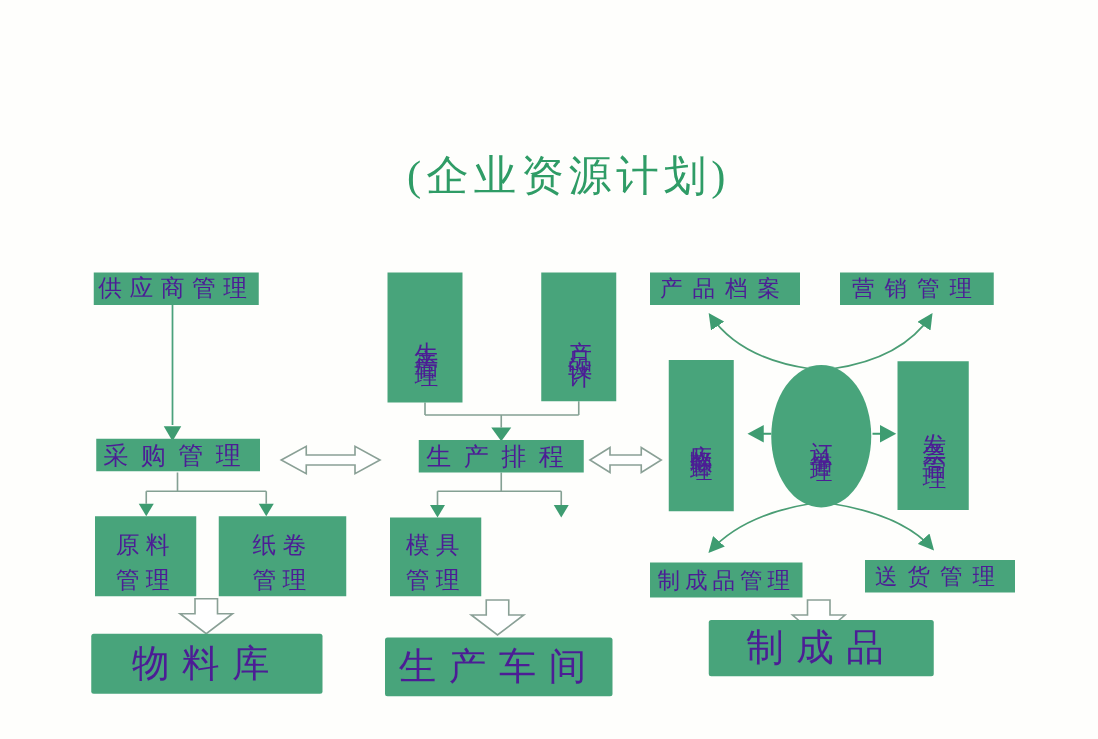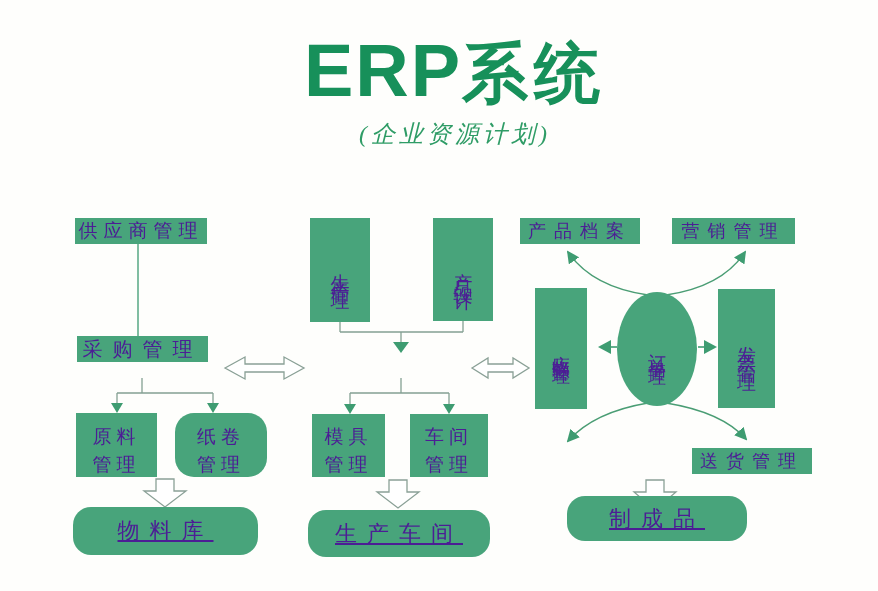--- a/index.html
+++ b/index.html
@@ -15,40 +15,40 @@
   .title .erp{
     font-family:"Liberation Sans","DejaVu Sans",sans-serif;
     font-weight:bold;font-size:74px;letter-spacing:2px;
   }
   .title .cn{
     font-family:"Liberation Serif","DejaVu Serif",serif;
     font-weight:600;font-size:66px;letter-spacing:6px;
   }
   .subtitle{
     position:absolute;left:455px;top:118px;transform:translateX(-50%);
-    font-size:24px;color:#2f9c66;letter-spacing:4px;white-space:nowrap;font-weight:500;font-style:italic;
+    font-size:34px;color:#2f9c66;letter-spacing:4px;white-space:nowrap;font-weight:500;
   }
   
   .node{
     position:absolute;background:#48a47b;color:#4c1d95;
     display:flex;align-items:center;justify-content:center;
     text-align:center;box-sizing:border-box;
   }
   .h1line{font-size:19px;letter-spacing:6px;white-space:nowrap;}
   .wide{font-size:20px;letter-spacing:10px;}
   .small4{font-size:18px;letter-spacing:5px;}
   .small5{font-size:18px;letter-spacing:4px;}
   .twoLine{font-size:19px;letter-spacing:5px;line-height:1.45;}
   .twoLine .inner{width:56px;word-break:break-all;display:block;margin-top:11px;}
   .vert{
     writing-mode:vertical-rl;text-orientation:upright;
     font-size:19px;letter-spacing:6px;
   }
   .vert5{letter-spacing:3px;font-size:18px;}
-  .rounded{border-radius:18px;font-size:22px;letter-spacing:10px;text-decoration:underline;}
+  .rounded{border-radius:2px;font-size:30px;letter-spacing:10px;}
   .ellipse{
     border-radius:50%;
     writing-mode:vertical-rl;text-orientation:upright;
     font-size:18px;letter-spacing:5px;
   }
   svg.wires{position:absolute;left:0;top:0;z-index:0;}
   .node{z-index:1;}
 </style>
 </head>
 <body>
@@ -102,51 +102,47 @@
     <g>
       <path d="M617,347 H610" stroke="#3e9c71" stroke-width="1.6"></path>
       <polygon points="598,347 611,340 611,354" fill="#3e9c71"></polygon>
     </g>
     <g>
       <path d="M698,347 H705" stroke="#3e9c71" stroke-width="1.6"></path>
       <polygon points="717,347 704,340 704,354" fill="#3e9c71"></polygon>
     </g>
   </svg>
 
-  <div class="title">
-    <span class="erp">ERP</span><span class="cn">系统</span>
-  </div>
   <div class="subtitle">(企业资源计划)</div>
 
   <div class="node h1line" style="left:75px;top:218px;width:132px;height:26px;">供应商管理</div>
-  <div class="node wide" style="left:77px;top:336px;width:131px;height:26px;">采购管理</div>
+  <div class="node wide" style="left:77px;top:351px;width:131px;height:26px;">采购管理</div>
   <div class="node twoLine" style="left:76px;top:413px;width:81px;height:64px;">
     <span class="inner">原料管理</span>
   </div>
-  <div class="node twoLine" style="left:175px;top:413px;width:92px;height:64px;border-radius:19px;">
+  <div class="node twoLine" style="left:175px;top:413px;width:102px;height:64px;">
     <span class="inner">纸卷管理</span>
   </div>
   <div class="node rounded" style="left:73px;top:507px;width:185px;height:48px;">物料库</div>
 
   <div class="node vert" style="left:310px;top:218px;width:60px;height:104px;">生产管理</div>
   <div class="node vert" style="left:433px;top:218px;width:60px;height:103px;">产品设计</div>
+  <div class="node wide" style="left:335px;top:352px;width:132px;height:26px;">生产排程</div>
   <div class="node twoLine" style="left:312px;top:414px;width:73px;height:63px;">
     <span class="inner">模具管理</span>
-  </div>
-  <div class="node twoLine" style="left:410px;top:414px;width:78px;height:63px;">
-    <span class="inner">车间管理</span>
   </div>
   <div class="node rounded" style="left:308px;top:510px;width:182px;height:47px;">生产车间</div>
 
   <div class="node small4" style="left:520px;top:218px;width:120px;height:26px;letter-spacing:8px;text-align:right;">产品档案</div>
   <div class="node small4" style="left:672px;top:218px;width:123px;height:26px;letter-spacing:8px;">营销管理</div>
 
   <div class="node vert vert5" style="left:535px;top:288px;width:52px;height:121px;">应收款管理</div>
 
   <div class="node ellipse" style="left:617px;top:292px;width:80px;height:114px;">订单管理</div>
 
   <div class="node vert" style="left:718px;top:289px;width:57px;height:119px;letter-spacing:9px;">发票管理</div>
 
+  <div class="node small5" style="left:520px;top:450px;width:122px;height:28px;">制成品管理</div>
   <div class="node small4" style="left:672px;top:448px;width:120px;height:26px;letter-spacing:8px;margin-left:20px;">送货管理</div>
 
   <div class="node rounded" style="left:567px;top:496px;width:180px;height:45px;">制成品</div>
 
 </div>
 
 </body></html>

